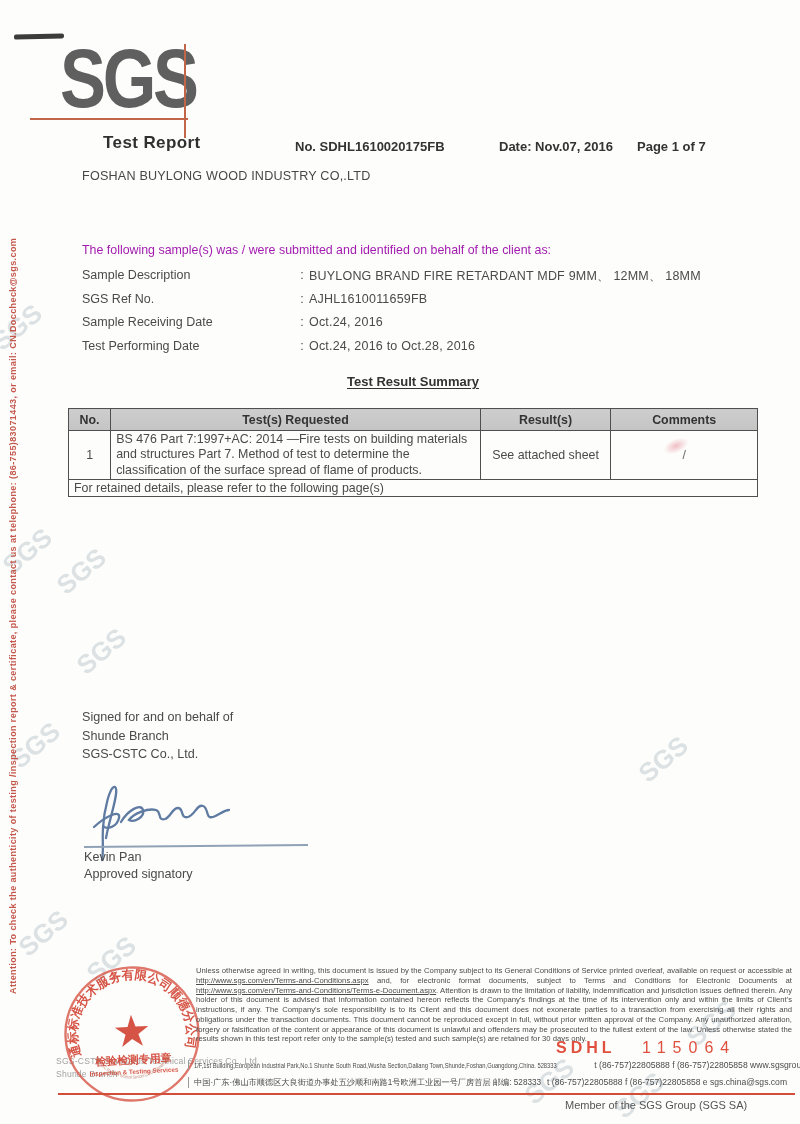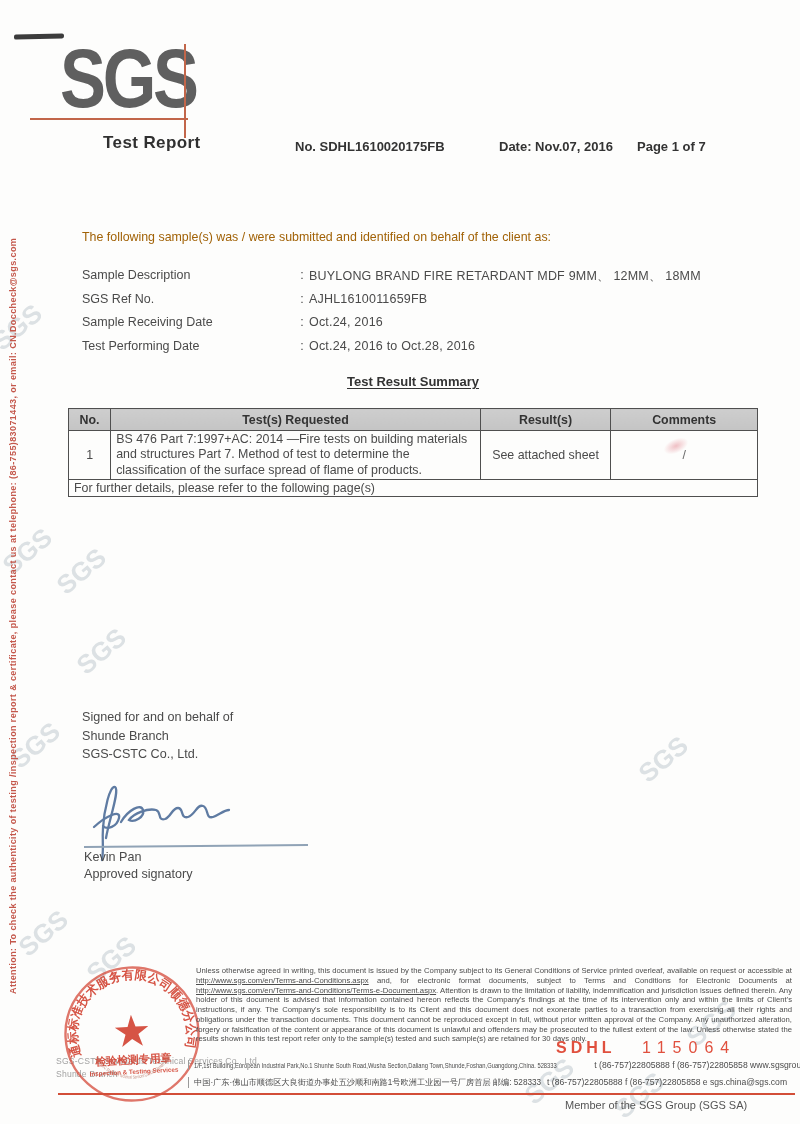--- a/index.html
+++ b/index.html
@@ -17,21 +17,21 @@
   .logo-vline{left:184px;top:44px;width:2px;height:94px;background:#c2664a;}
   
   .report-title{left:103px;top:133px;font-size:17px;font-weight:bold;color:#303030;letter-spacing:.4px;}
   .hmeta{font-size:13px;font-weight:bold;color:#333;}
   .report-no{left:295px;top:139px;}
   .report-date{left:499px;top:139px;text-align:right;}
   .report-page{left:637px;top:139px;}
   
   .client{left:82px;top:167px;font-size:12.6px;line-height:18.5px;color:#474747;letter-spacing:.2px;}
   
-  .intro{left:82px;top:230px;font-size:12.4px;color:#a16207;}
+  .intro{left:82px;top:243px;font-size:12.4px;color:#a21caf;}
   .field-row{left:82px;display:flex;width:680px;font-size:12.5px;color:#4a4a4a;}
   .field-label{width:213px;flex:none;}
   .field-colon{width:14px;flex:none;text-align:center;}
   .field-value{flex:1;letter-spacing:.2px;}
   
   .summary-title{left:68px;top:374px;width:690px;text-align:center;font-size:13px;font-weight:bold;
     color:#333;text-decoration:underline;text-underline-offset:2px;}
   table.summary{position:absolute;left:68px;top:408px;width:690px;border-collapse:collapse;
     font-size:12.4px;color:#4a4a4a;table-layout:fixed;}
   table.summary th,table.summary td{border:1px solid #4f4f4f;padding:1px 5px;}
@@ -98,20 +98,21 @@
   <div class="abs logo-text">SGS</div>
   <div class="abs logo-hline"></div>
   <div class="abs logo-vline"></div>
 
   <div class="abs report-title">Test Report</div>
   <div class="abs hmeta report-no">No. SDHL1610020175FB</div>
   <div class="abs hmeta report-date">Date: Nov.07, 2016</div>
   <div class="abs hmeta report-page">Page 1 of 7</div>
 
   <div class="abs client">
+    <div>FOSHAN BUYLONG WOOD INDUSTRY CO,.LTD</div>
   </div>
 
   <div class="abs intro">The following sample(s) was / were submitted and identified on behalf of the client as:</div>
 
   <div class="abs field-row" style="top:268px">
     <span class="field-label">Sample Description</span>
     <span class="field-colon">:</span>
     <span class="field-value">BUYLONG BRAND FIRE RETARDANT MDF 9MM、 12MM、 18MM</span>
   </div>
   <div class="abs field-row" style="top:292px">
@@ -148,21 +149,21 @@
     <tr>
       <td class="cell-no">1</td>
       <td class="cell-test">BS 476 Part 7:1997+AC: 2014 —Fire tests on building materials and structures Part 7. Method of test to determine the classification of the surface spread of flame of products.</td>
       <td class="cell-result">See attached sheet</td>
       <td class="cell-comments">
         <span class="pink-smudge"></span>
         <span>/</span>
       </td>
     </tr>
     <tr>
-      <td class="cell-footer" colspan="4">For further details, please refer to the following page(s)</td>
+      <td class="cell-footer" colspan="4">For retained details, please refer to the following page(s)</td>
     </tr>
   </tbody>
     </table>
 
   <div class="abs signed-block">
     <div>Signed for and on behalf of</div>
     <div>Shunde Branch</div>
     <div>SGS-CSTC Co., Ltd.</div>
   </div>
   <svg class="abs sig-svg" width="250" height="82" viewBox="0 0 250 82">

